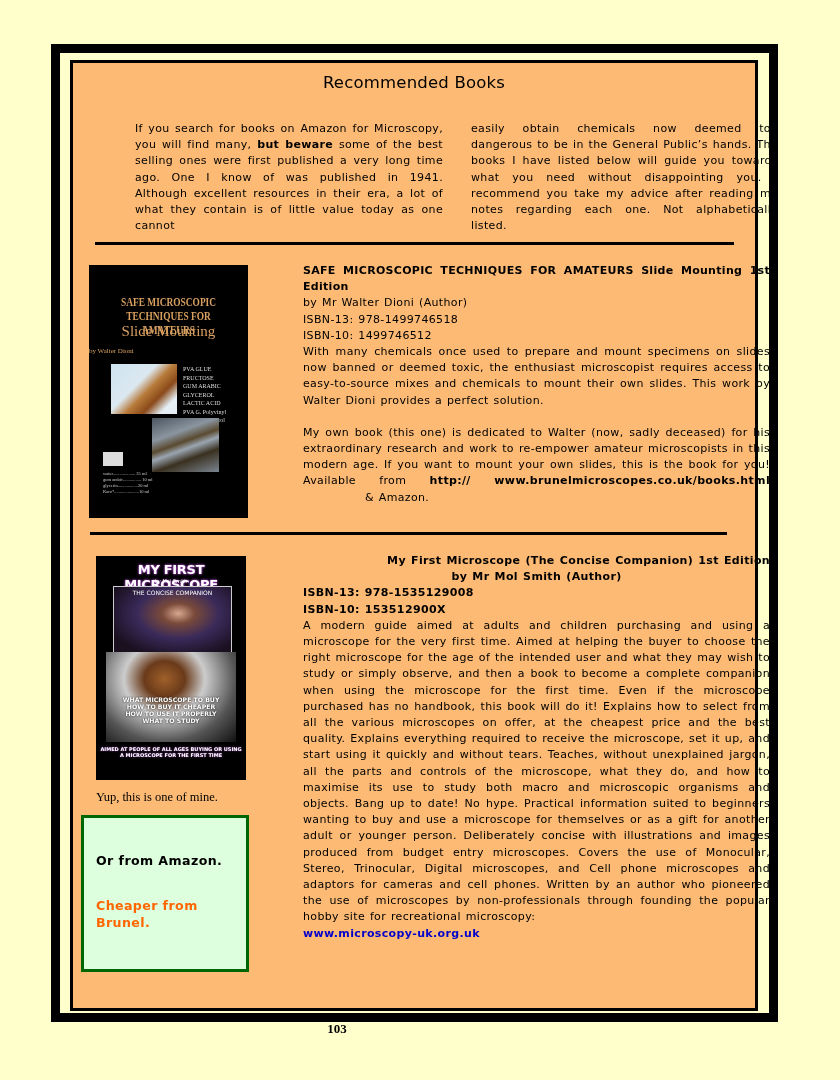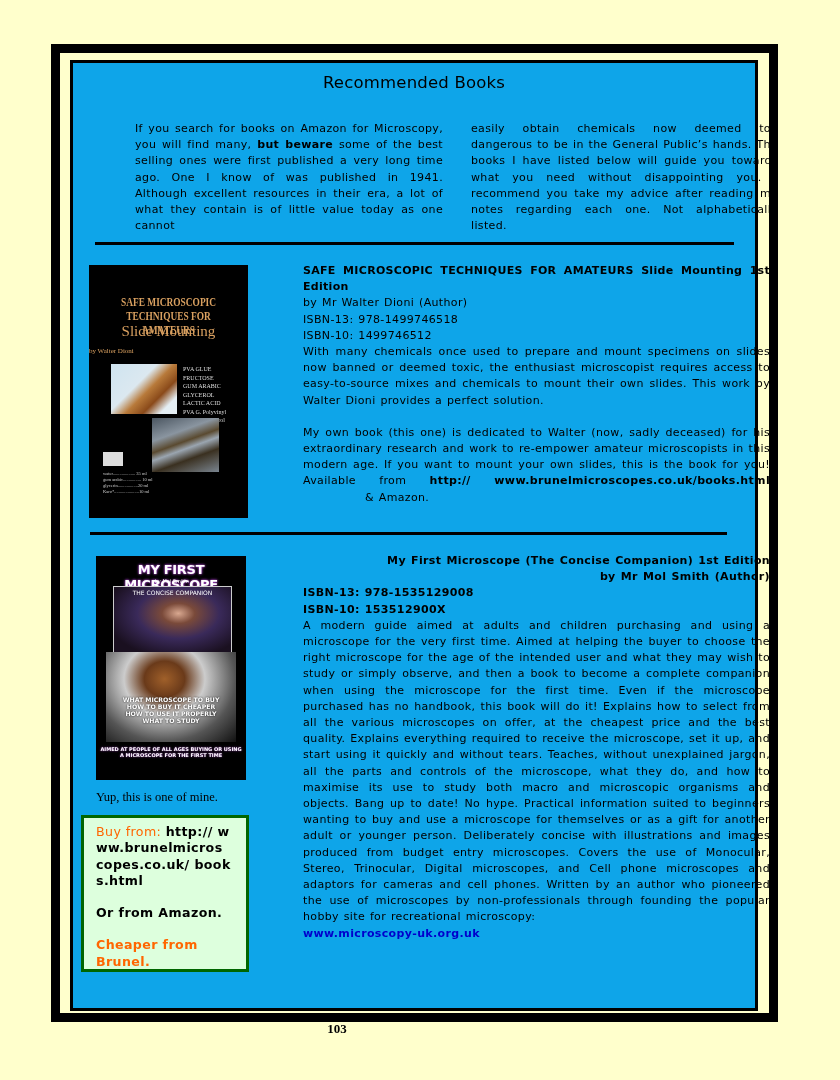--- a/index.html
+++ b/index.html
@@ -1,21 +1,21 @@
 <!DOCTYPE html>
 <html><head>
 <meta charset="utf-8">
 <style>
   html, body { margin:0; padding:0; }
   body { width:840px; height:1080px; background:#ffffcc; position:relative; overflow:hidden;
          font-family:"DejaVu Sans","Liberation Sans",sans-serif; color:#000; }
   .outer-frame { position:absolute; left:51px; top:44px; width:709px; height:960px;
                  border:9px solid #000; background:#ffffcc; }
   .inner-frame { position:absolute; left:10px; top:7px; width:682px; height:945px;
-                 border:3px solid #000; background:#0ea5e9; }
+                 border:3px solid #000; background:#fdba74; }
   .abs { position:absolute; }
   .title { left:0; width:682px; top:10px; text-align:center; font-size:16.5px; letter-spacing:0.2px; }
   .col { font-size:11px; line-height:16.2px; text-align:justify; letter-spacing:0.35px; word-spacing:1px;margin-left:40px; }
   .col p { margin:0; }
   .rule { height:3px; background:#000; }
   .cover { background:#000; overflow:hidden; }
   .cover1-title { position:absolute; left:0; right:0; top:30px; text-align:center; color:#d9a060;
                   font-family:"Liberation Serif",serif; font-size:12.5px; line-height:14px; font-weight:bold; transform:scaleX(0.75); }
   .cover1-sub { position:absolute; left:0; right:0; top:58px; text-align:center; color:#d9a060; font-family:"Liberation Serif",serif; font-size:15px; }
   .cover1-author { position:absolute; left:0; right:0; top:82px; text-align:left; color:#d9a060; font-family:"Liberation Serif",serif; font-size:7px; }
@@ -35,21 +35,21 @@
   .cover2-mid { position:absolute; left:10px; top:96px; width:130px; height:90px;
                 background:radial-gradient(ellipse at 45% 30%,#a0602a 0%,#6a3a1a 20%,#ccc 40%,#555 70%,#111 100%); }
   .cover2-lines { position:absolute; left:0; right:0; top:140px; text-align:center; color:#fff; font-weight:bold;
                   font-size:6.2px; line-height:7px; text-shadow:0 0 2px #000; }
   .cover2-aim { position:absolute; left:0; right:0; top:190px; text-align:center; color:#fff; font-weight:bold;
                 font-size:5px; line-height:6px; text-shadow:0 0 2px #a040c0; }
   .caption { font-family:"Liberation Serif",serif; font-size:12.5px; }
   .buybox { background:#ddffdd; border:3px solid #006600; box-sizing:border-box; padding:6px 12px;
             font-size:12.6px; line-height:16.3px; letter-spacing:0.4px; }
   .orange { color:#ff6600; }
-  .bold { font-weight:bold; }
+  .bold { font-weight:bold;margin-top:13px; }
   .link { color:#0000cc;font-weight:bold; }
   .pagenum { left:0; width:674px; top:1021px; text-align:center; font-family:"Liberation Serif",serif;
              font-weight:bold; font-size:13px; }
 </style>
 </head>
 <body>
 
 <div class="outer-frame">
   <div class="inner-frame">
 
@@ -115,30 +115,29 @@
       </div>
       <div class="cover2-aim">
         <div>AIMED AT PEOPLE OF ALL AGES BUYING OR USING</div>
           <div>A MICROSCOPE FOR THE FIRST TIME</div>
       </div>
     </div>
 
     <div class="abs caption" style="left:23px; top:727px;">Yup, this is one of mine.</div>
 
     <div class="abs buybox" style="left:8px; top:752px; width:168px; height:157px;">
-      <div><span class="orange">Buy from: </span><b style="word-break:break-all;">http:// www.brunelmicros copes.co.uk/ books.html</b></div>
       <div style="height:16px;"></div>
       <div class="bold">Or from Amazon.</div>
       <div style="height:16px;"></div>
       <div class="bold orange">Cheaper from Brunel.</div>
     </div>
 
     <div class="abs col" style="left:190px; top:490px; width:467px; line-height:16.2px;">
       <p class="bold" style="text-align:right;">My First Microscope (The Concise Companion) 1st Edition</p>
-      <p class="bold" style="text-align:right;">by Mr Mol Smith (Author)</p>
+      <p class="bold" style="text-align:center;">by Mr Mol Smith (Author)</p>
       <p class="bold" style="text-align:left;">ISBN-13: 978-1535129008</p>
       <p class="bold" style="text-align:left;">ISBN-10: 153512900X</p>
       <p>A modern guide aimed at adults and children purchasing and using a microscope for the very first time. Aimed at helping the buyer to choose the right microscope for the age of the intended user and what they may wish to study or simply observe, and then a book to become a complete companion when using the microscope for the first time. Even if the microscope purchased has no handbook, this book will do it! Explains how to select from all the various microscopes on offer, at the cheapest price and the best quality. Explains everything required to receive the microscope, set it up, and start using it quickly and without tears. Teaches, without unexplained jargon, all the parts and controls of the microscope, what they do, and how to maximise its use to study both macro and microscopic organisms and objects. Bang up to date! No hype. Practical information suited to beginners wanting to buy and use a microscope for themselves or as a gift for another adult or younger person. Deliberately concise with illustrations and images produced from budget entry microscopes. Covers the use of Monocular, Stereo, Trinocular, Digital microscopes, and Cell phone microscopes and adaptors for cameras and cell phones. Written by an author who pioneered the use of microscopes by non-professionals through founding the popular hobby site for recreational microscopy:</p>
       <p class="link" style="text-align:left;">www.microscopy-uk.org.uk</p>
     </div>
 
   </div>
 </div>
 
 <div class="abs pagenum">103</div>

